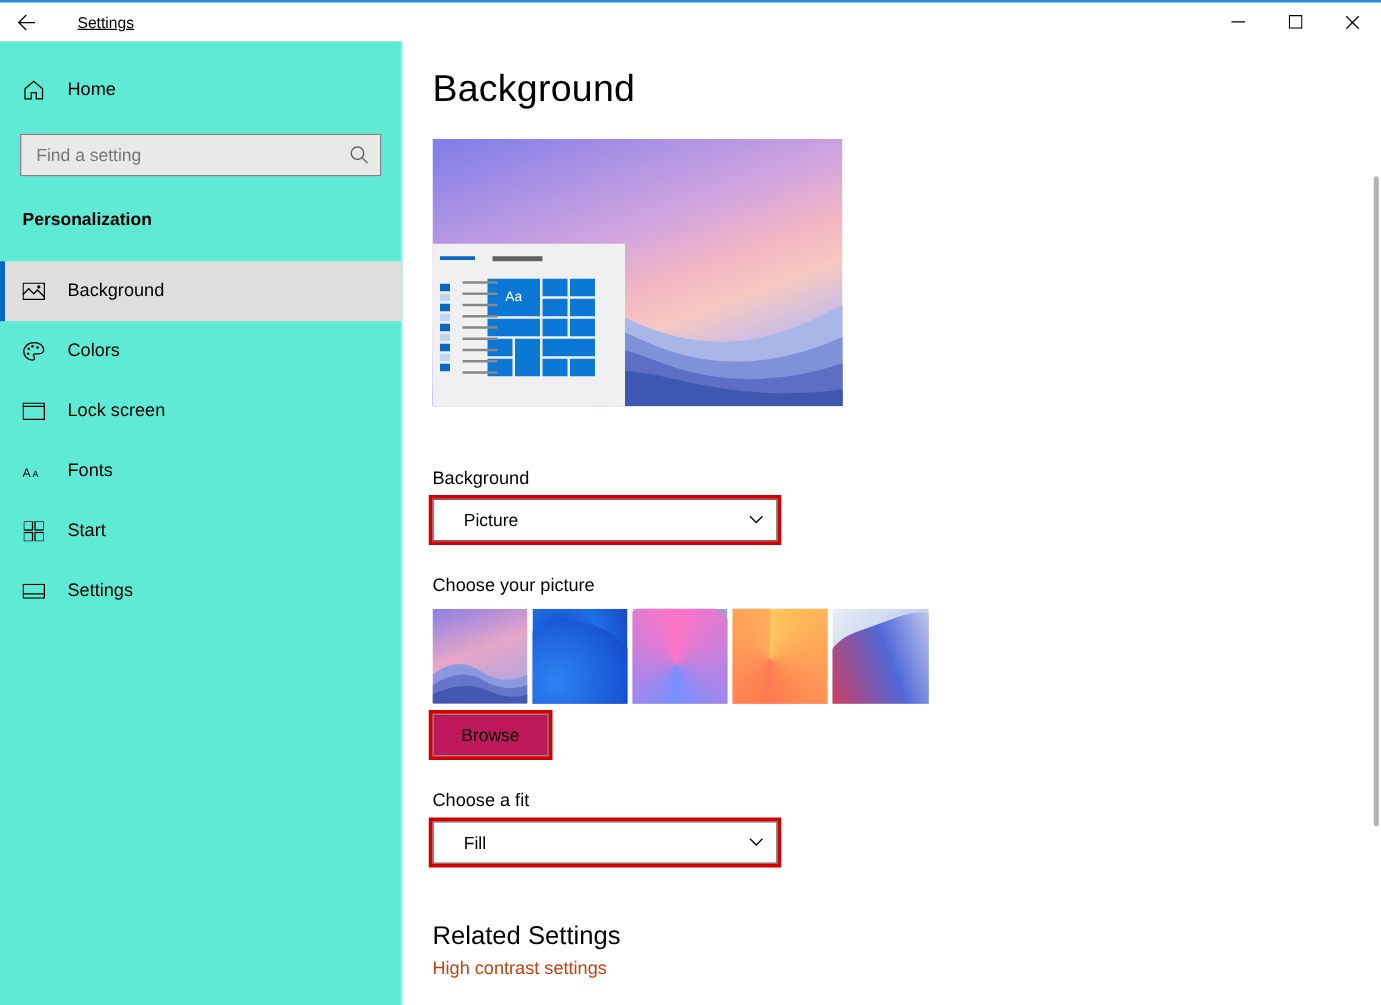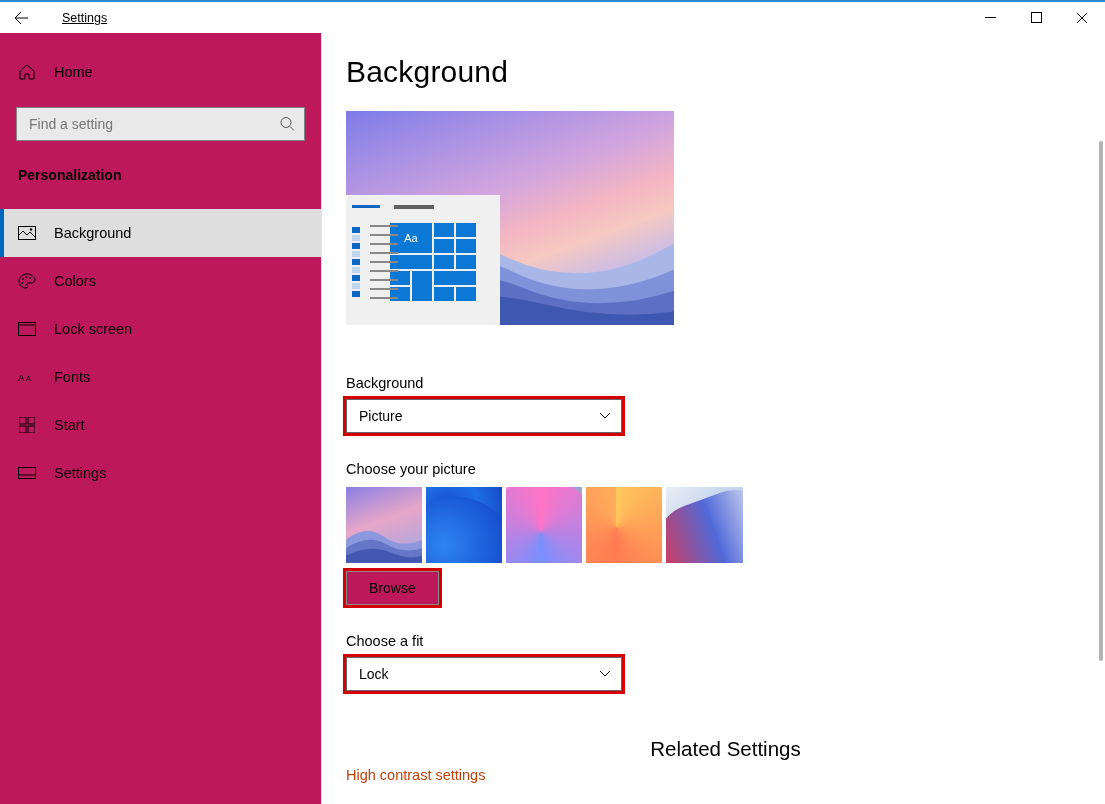--- a/index.html
+++ b/index.html
@@ -34,21 +34,21 @@
   }
 
   
   .body-area {
     display: flex;
     height: calc(804px - 33px);
     width: 100%;
   }
   .sidebar {
     width: 322px;
-    background: #be185d;
+    background: #5eead4;
     border-right: 1px solid #e6e6e6;
     padding-top: 22px;
     position: relative;
   }
   .main {
     flex: 1;
     padding: 22px 0 0 24px;
     overflow: hidden;
     position: relative;
   }
@@ -164,21 +164,21 @@
 
   
   .field-label {
     font-size: 14.5px; margin-top: 50px; margin-bottom: 8px;
   }
   .dropdown {
     width: 276px; height: 34px;
     border: 1px solid #666;
     background: #fff;
     display:flex; align-items:center; justify-content:space-between;
-    padding: 0 10px 0 12px;
+    padding: 0 10px 0 24px;
     font-size: 14px;
   }
   .highlight-red { outline: 3px solid #d40000; outline-offset: 0px; }
 
   .thumb-row {
     display:flex; gap:4px; margin-top: 10px;
   }
   .thumb {
     width: 76px; height: 76px; overflow:hidden;
   }
@@ -197,21 +197,21 @@
   .t5 .s1 { width:120px;height:80px;left:-10px;top:10px;background:linear-gradient(90deg,#d43b5b,#5069d8,#efeff6);border-radius:40px;transform:rotate(-20deg);}
 
   .browse-btn {
     display:inline-flex; align-items:center; justify-content:center;
     height: 34px; padding: 0 22px;
     background: #be185d; border:1px solid #8a8a8a;
     margin-top: 8px; font-size: 14px;
   }
 
   .related-h2 {
-    font-size: 20.5px; font-weight: 500; margin-top: 46px; text-align: center;
+    font-size: 20.5px; font-weight: 500; margin-top: 46px;
   }
   .link-text { color:#c2410c; font-size:14.5px; margin-top:6px; display:inline-block; }
 
   
   .scroll-track {
     position:absolute; right:2px; top:0; width:8px; height:100%;
   }
   .scroll-thumb {
     position:absolute; right:0; width:4px; background:#b3b3b3;
     height:520px; top:108px; border-radius:2px;
@@ -446,21 +446,21 @@
         </div>
     </div>
 
     <div class="browse-btn highlight-red">
       <span>Browse</span>
     </div>
 
     
     <div class="field-label" style="margin-top:28px;">Choose a fit</div>
     <div class="dropdown highlight-red">
-      <span>Lock</span>
+      <span>Fill</span>
       <svg width="12" height="8" viewBox="0 0 12 8">
           <path d="M1 1 L6 6 L11 1" stroke="#000" fill="none" stroke-width="1"></path>
         </svg>
     </div>
 
     <h2 class="related-h2">Related Settings</h2>
     <a class="link-text">High contrast settings</a>
 
     <div class="scroll-track">
       <div class="scroll-thumb"></div>

